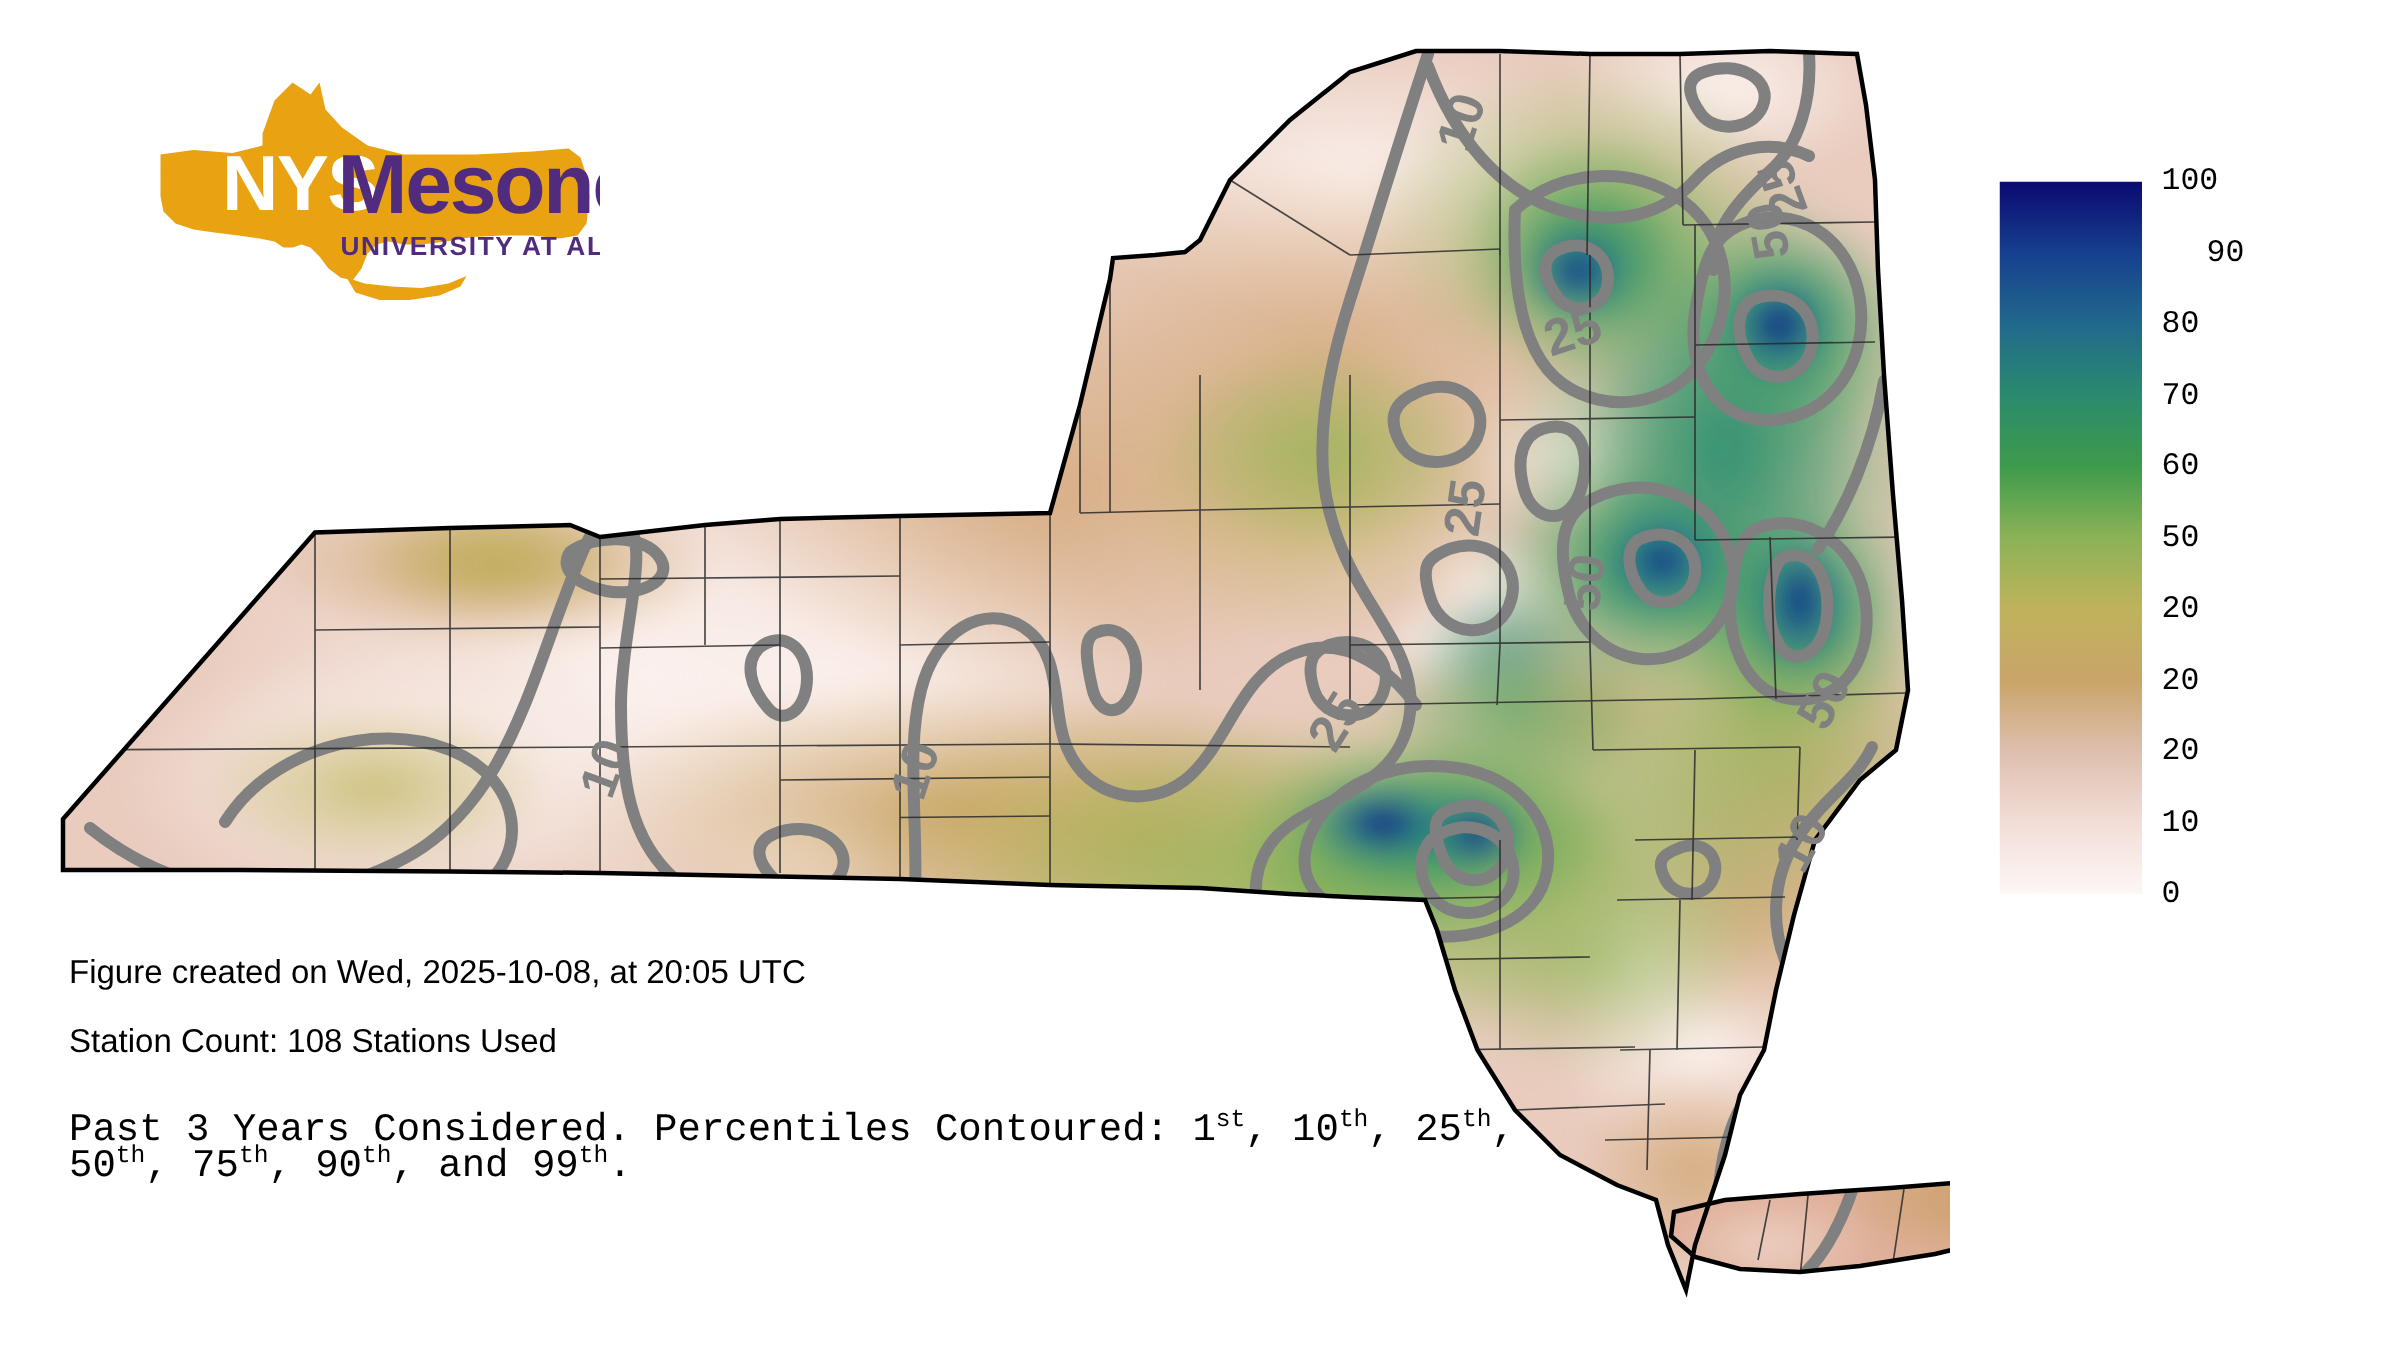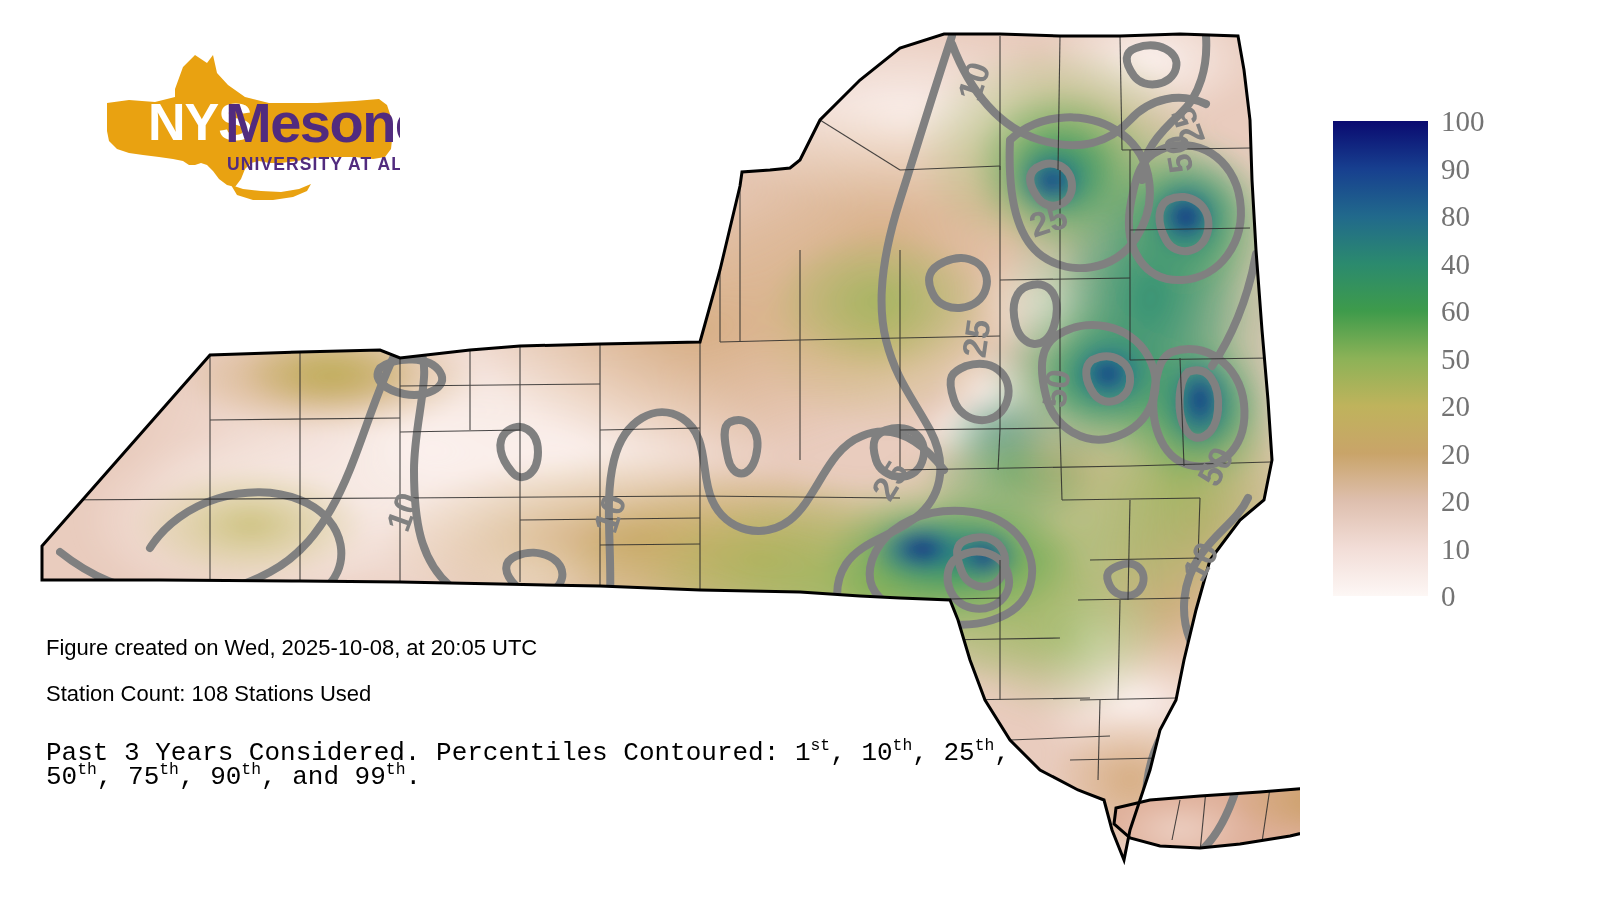--- a/index.html
+++ b/index.html
@@ -11,22 +11,22 @@
   #logo svg{display:block;}
 
   
   #map-panel{position:absolute;left:0;top:0;width:1300px;height:900px;}
   #map-svg{position:absolute;left:0;top:0;}
 
   
   #colorbar-group{position:absolute;left:1333px;top:121px;width:250px;height:490px;}
   #colorbar-bar{position:absolute;left:0;top:0;width:95px;height:475px;}
   #colorbar-ticklabels{position:absolute;left:108px;top:-22px;width:130px;height:520px;}
-  .cb-tick{position:absolute;left:0;font-size:29px;line-height:29px;color:#737373;
-           font-family:Liberation Serif, serif;white-space:nowrap;}
+  .cb-tick{position:absolute;left:0;font-size:21px;line-height:29px;color:#000000;
+           font-family:Liberation Mono, monospace;white-space:nowrap;}
 
   
   #textblock{position:absolute;left:46px;top:625px;width:1010px;}
   #fig-title{font-size:38px;line-height:46px;letter-spacing:.1px;}
   .fig-sub{font-size:22px;line-height:46px;}
   #fig-note{font-size:26px;line-height:24px;margin-top:24px;font-family:Liberation Mono, monospace;}
   sup{font-size:.63em;vertical-align:super;line-height:0;}
 </style>
 </head>
 <body>
@@ -370,23 +370,23 @@
       </g>
 </svg>
 </div>
 
 <div id="colorbar-group">
   <svg id="colorbar-bar" width="95" height="475">
     <rect x="0" y="0" width="95" height="475" fill="url(#cbgrad)"></rect>
   </svg>
   <div id="colorbar-ticklabels">
       <div class="cb-tick" style="top: 8px;">100</div>
-      <div class="cb-tick" style="top: 55.5px;">90</div>
+      <div class="cb-tick" style="top: 55.5px; margin-left: 30px;">90</div>
       <div class="cb-tick" style="top: 103px; text-align: center;">80</div>
-      <div class="cb-tick" style="top: 150.5px;">40</div>
+      <div class="cb-tick" style="top: 150.5px;">70</div>
       <div class="cb-tick" style="top: 198px;">60</div>
       <div class="cb-tick" style="top: 245.5px;">50</div>
       <div class="cb-tick" style="top: 293px;">20</div>
       <div class="cb-tick" style="top: 340.5px;">20</div>
       <div class="cb-tick" style="top: 388px;">20</div>
       <div class="cb-tick" style="top: 435.5px;">10</div>
       <div class="cb-tick" style="top: 483px;">0</div>
     </div>
 </div>
 

